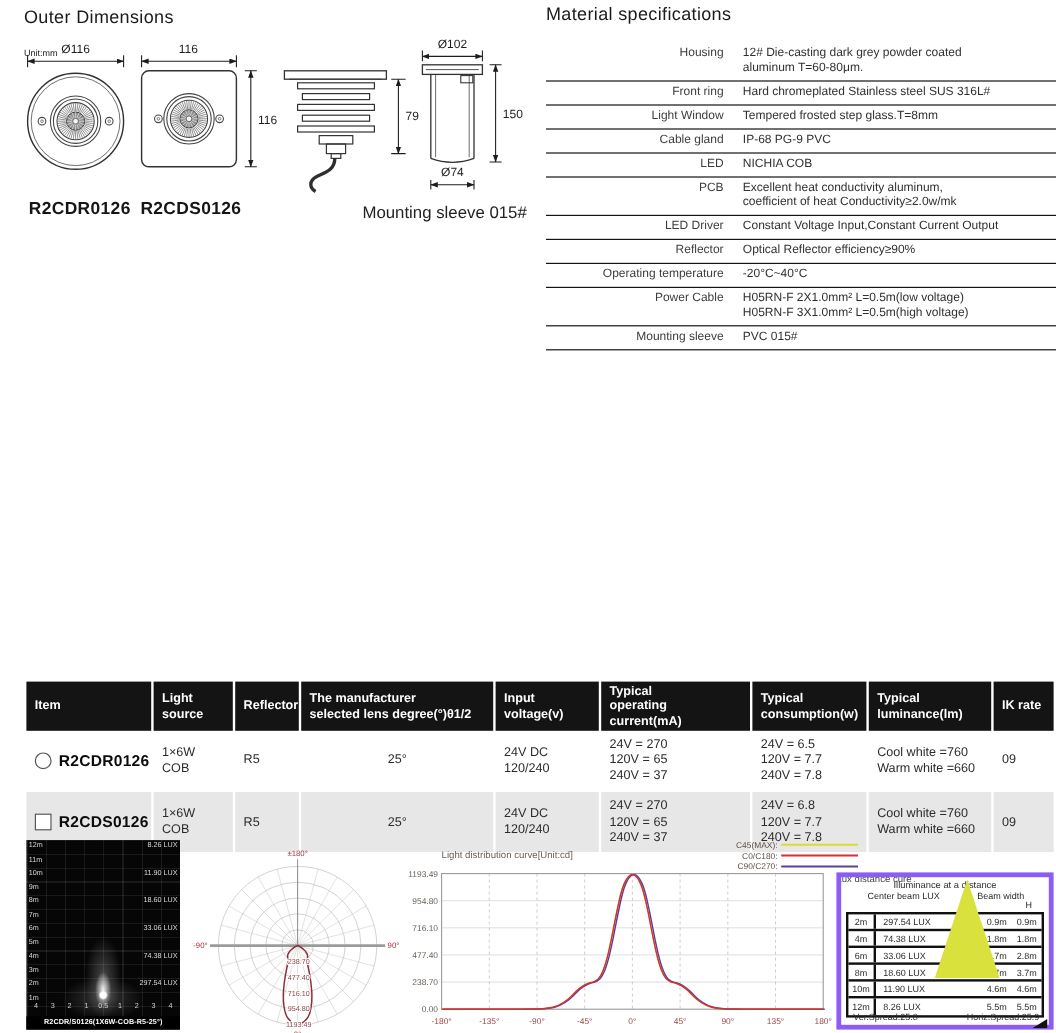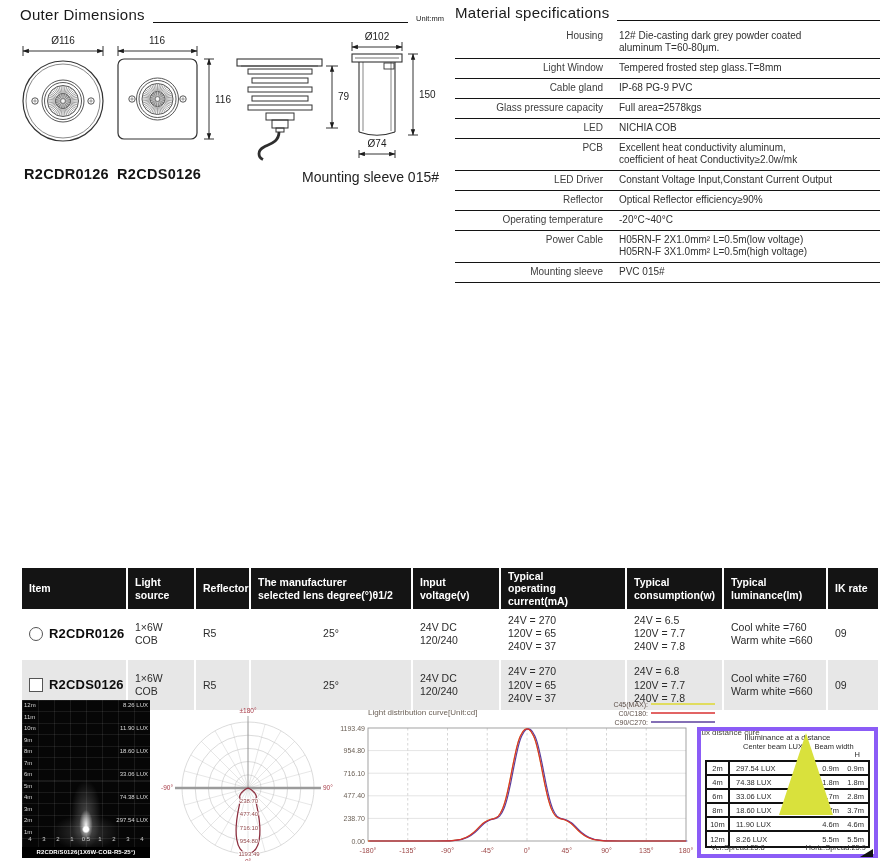--- a/index.html
+++ b/index.html
@@ -1,19 +1,19 @@
 <!DOCTYPE html>
 <html><head>
 <meta charset="utf-8">
 <style>
   html,body{margin:0;padding:0;background:#fff;}
   .page{position:relative;width:880px;height:861px;background:#fff;overflow:hidden;
         font-family:"Liberation Sans",sans-serif;color:#222;}
   
-  .sec-head{display:flex;align-items:flex-end;gap:8px;}
+  .sec-head{display:flex;align-items:flex-start;gap:8px;flex-direction:column;}
   .sec-head .t{font-size:15px;letter-spacing:.3px;color:#1a1a1a;white-space:nowrap;}
   .sec-head .line{flex:1;height:0;border-top:1.7px solid #111;}
   .sec-head .unit{font-size:7.5px;color:#1a1a1a;white-space:nowrap;}
   
   #outer-dims{position:absolute;left:20px;top:6px;width:424px;height:192px;}
   #dims-svg{position:absolute;left:0;top:26px;}
   #dims-svg text{font-family:"Liberation Sans",sans-serif;font-size:10px;fill:#1d1d1d;}
   .plabel{position:absolute;top:160px;font-weight:bold;font-size:14.5px;color:#151515;letter-spacing:.3px;}
   .sleevelabel{position:absolute;top:163px;left:282px;font-size:14px;color:#222;}
   
@@ -55,21 +55,21 @@
   .bm-xt{position:absolute;top:136px;transform:translateX(-50%);font-size:6px;color:#cfcfcf;line-height:1;}
   #beam-caption{position:absolute;left:0;right:0;bottom:0;height:11px;background:#000;color:#fff;
     font-size:6px;font-weight:bold;text-align:center;line-height:11px;letter-spacing:.1px;}
   #polar-chart{position:absolute;left:152px;top:700px;}
   #dist-chart{position:absolute;left:338px;top:698px;}
   
   #lux-sec{position:absolute;left:695px;top:710px;width:184px;height:150px;font-size:7.5px;color:#2c2c2c;}
   #lux-title{position:absolute;left:2px;top:0;font-size:8px;color:#46463c;margin-top:18px;}
   #lux-box{position:absolute;left:2px;top:17px;right:1px;bottom:2px;border:4px solid #8b5cf6;}
   #lux-h1{position:absolute;left:0;right:0;top:2px;text-align:center;font-size:7.8px;}
-  #lux-h2l{position:absolute;left:22px;top:11px;width:80px;text-align:right;font-size:7.5px;}
+  #lux-h2l{position:absolute;left:22px;top:11px;width:80px;text-align:left;font-size:7.5px;}
   #lux-h2r{position:absolute;right:10px;top:11px;width:60px;text-align:center;font-size:7.5px;}
   #lux-h2h{position:absolute;right:14px;top:19px;font-size:7.5px;}
   #lux-grid{position:absolute;left:4px;right:4px;top:29px;height:88px;border:2px solid #111;box-sizing:border-box;}
   .lux-row{display:flex;align-items:center;height:14px;border-bottom:2px solid #111;box-sizing:border-box;}
   .lux-row:last-child{border-bottom:none;}
   .lux-d{width:21px;flex:none;text-align:center;border-right:2px solid #111;align-self:stretch;
          display:flex;align-items:center;justify-content:center;}
   .lux-v{width:62px;flex:none;padding-left:6px;}
   .lux-sp{flex:1;}
   .lux-w{width:25px;flex:none;text-align:right;}
@@ -341,35 +341,35 @@
       <div class="line"></div>
     </div>
     <div id="material-rows">
 
         <div class="mrow">
           <div class="mlabel">Housing</div>
           <div class="mvalue">12# Die-casting dark grey powder coated
 aluminum T=60-80μm.</div>
         </div>
 
+        <div class="mrow">
+          <div class="mlabel">Front ring</div>
+          <div class="mvalue">Hard chromeplated Stainless steel SUS 316L#</div>
+        </div>
 
         <div class="mrow">
           <div class="mlabel">Light Window</div>
           <div class="mvalue">Tempered frosted step glass.T=8mm</div>
         </div>
 
         <div class="mrow">
           <div class="mlabel">Cable gland</div>
           <div class="mvalue">IP-68 PG-9 PVC</div>
         </div>
 
-        <div class="mrow">
-          <div class="mlabel">Glass pressure capacity</div>
-          <div class="mvalue">Full area=2578kgs</div>
-        </div>
 
         <div class="mrow">
           <div class="mlabel">LED</div>
           <div class="mvalue">NICHIA COB</div>
         </div>
 
         <div class="mrow">
           <div class="mlabel">PCB</div>
           <div class="mvalue">Excellent heat conductivity aluminum,
 coefficient of heat Conductivity≥2.0w/mk</div>

